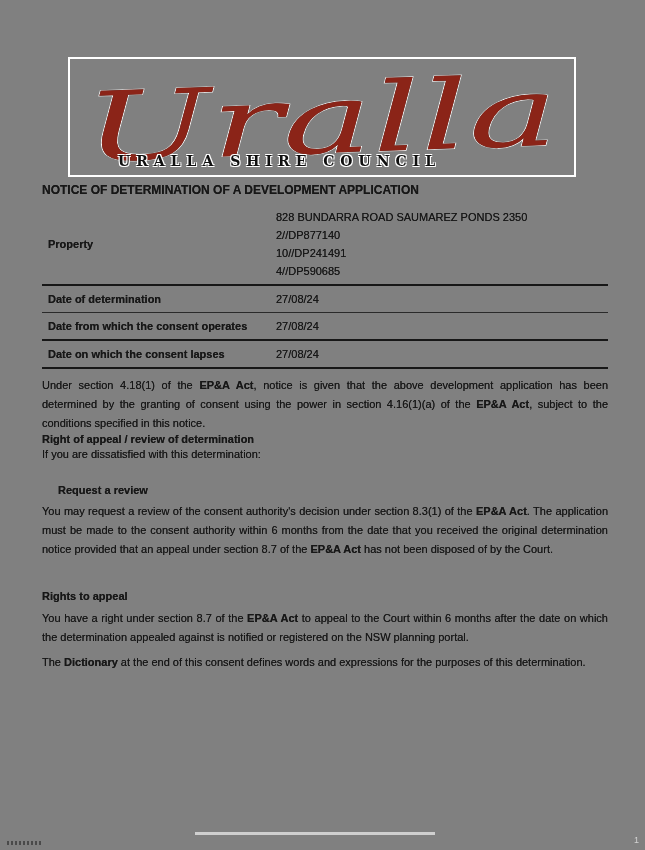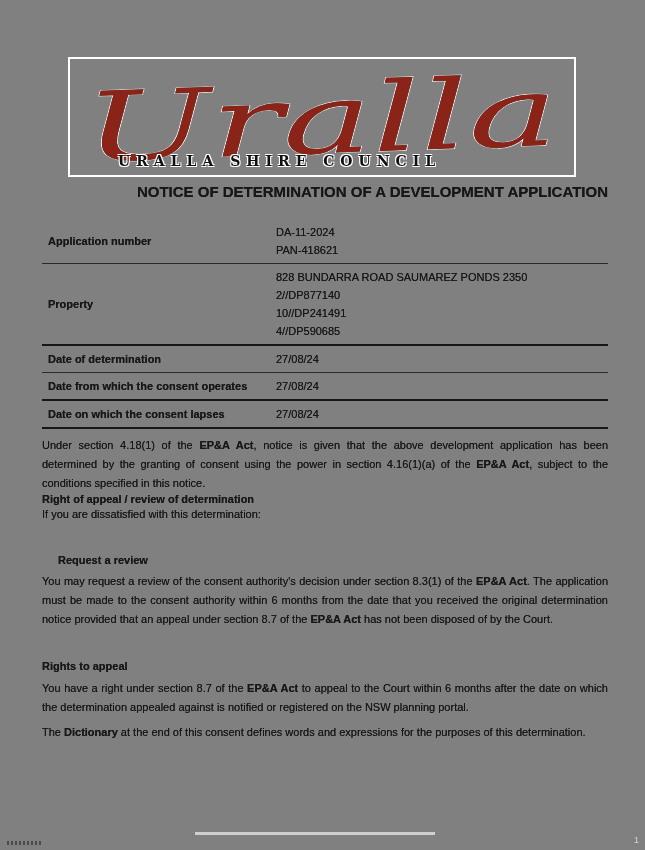--- a/index.html
+++ b/index.html
@@ -47,24 +47,24 @@
     white-space: nowrap;
     text-shadow: -1px -1px 0 #fff, 1px -1px 0 #fff, -1px 1px 0 #fff, 1px 1px 0 #fff;
   }
   
   .content {
     position: absolute;
     left: 42px; top: 183px;
     width: 566px;
   }
   .title {
-    text-align: right;
+    text-align: left;
     font-weight: bold;
-    font-size: 15px;
-    margin: 0 0 19px 0;
+    font-size: 12px;
+    margin: 0 0 7px 0;
   }
   
   .doc-table {
     width: 566px;
     border-collapse: collapse;
     table-layout: fixed;
   }
   .doc-table td {
     padding: 4px 6px;
     vertical-align: middle;
@@ -82,21 +82,21 @@
     margin: 0 0 0 0;
   }
   .j { text-align: justify; }
   .hdg {
     font-size: 11px;
     font-weight: bold;
     margin: 0;
   }
   .b { font-weight: bold; margin-top: 26px; }
   .mt10 { }
-  .mt16 { margin-top: 30px; padding-left: 16px; }
+  .mt16 { margin-top: 20px; padding-left: 16px; }
   .mt17 { margin-top: 31px; }
   .mt7  { margin-top: 7px; }
   .mt6  { margin-top: 6px; }
   
   .divider {
     position: absolute;
     left: 195px; top: 832px;
     width: 240px; height: 3px;
     background: #cfcfcf;
   }
@@ -126,27 +126,20 @@
     </svg>
     <div class="logo-caption">URALLA SHIRE COUNCIL</div>
   </div>
 
   <div class="content">
 
     <div class="title">NOTICE OF DETERMINATION OF A DEVELOPMENT APPLICATION</div>
 
     <table class="doc-table">
       <tbody>
-        <tr class="b1">
-          <td class="lbl">Application number</td>
-          <td class="val">
-            <div>DA-11-2024</div>
-            <div>PAN-418621</div>
-          </td>
-        </tr>
         <tr class="b2">
           <td class="lbl">Property</td>
           <td class="val">
             <div>828 BUNDARRA ROAD SAUMAREZ PONDS 2350</div>
             <div>2//DP877140</div>
             <div>10//DP241491</div>
             <div>4//DP590685</div>
           </td>
         </tr>
         <tr class="b1">

